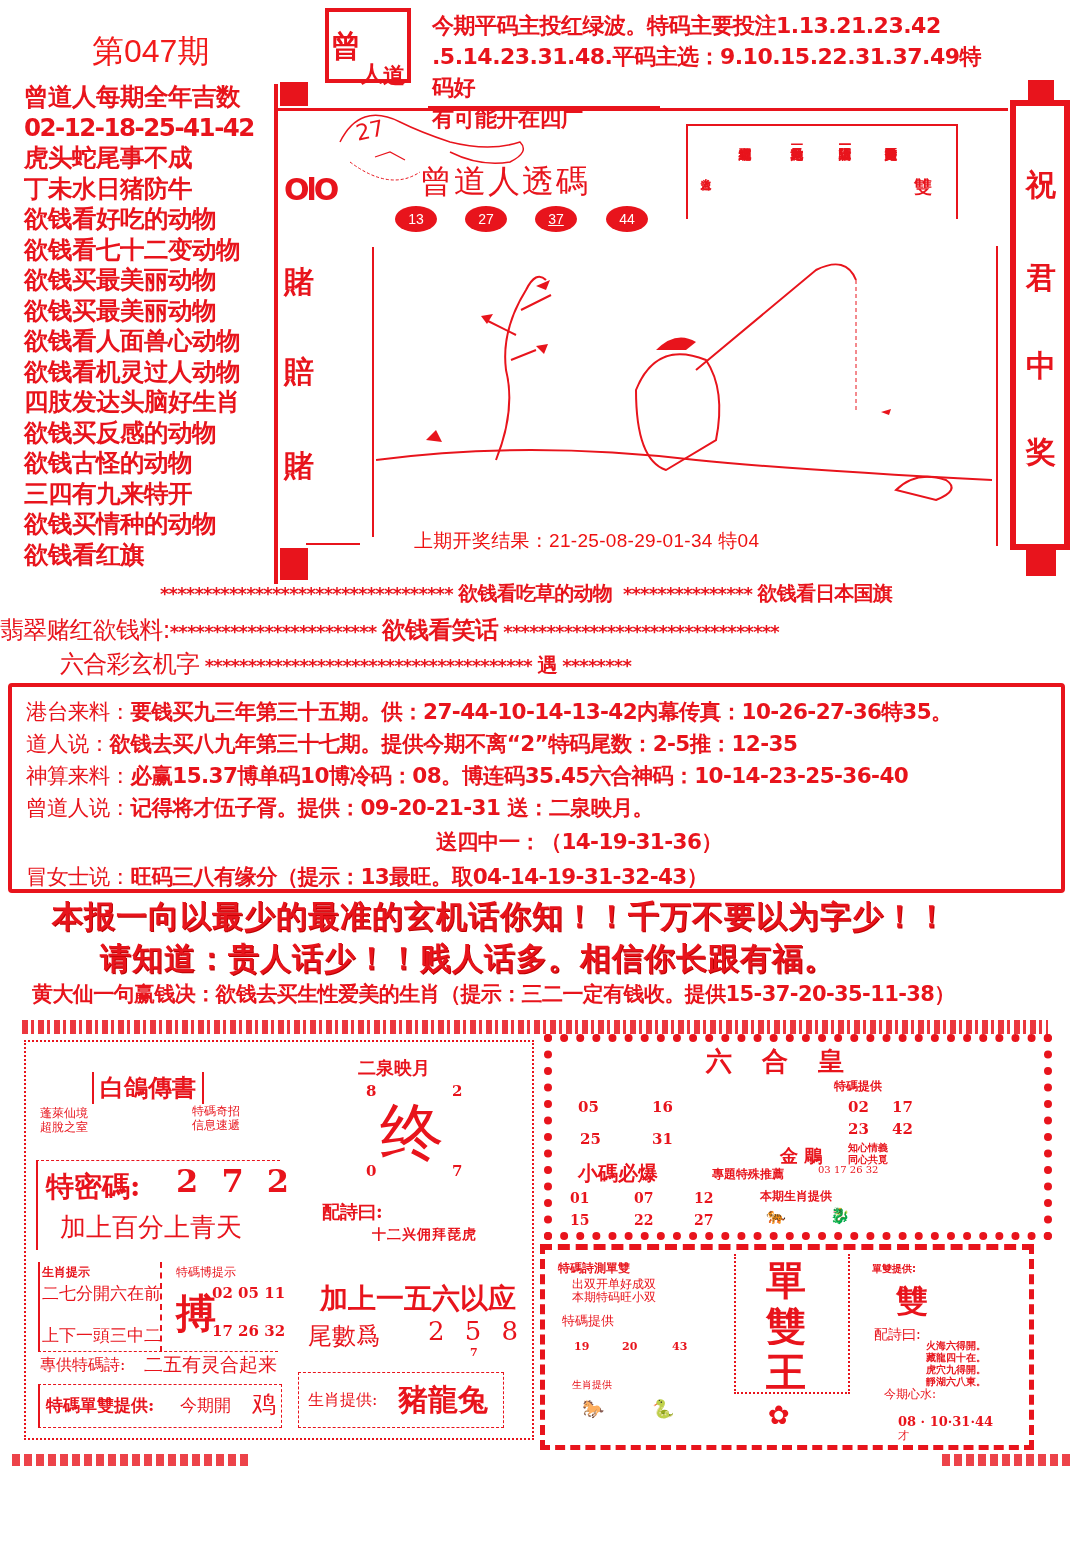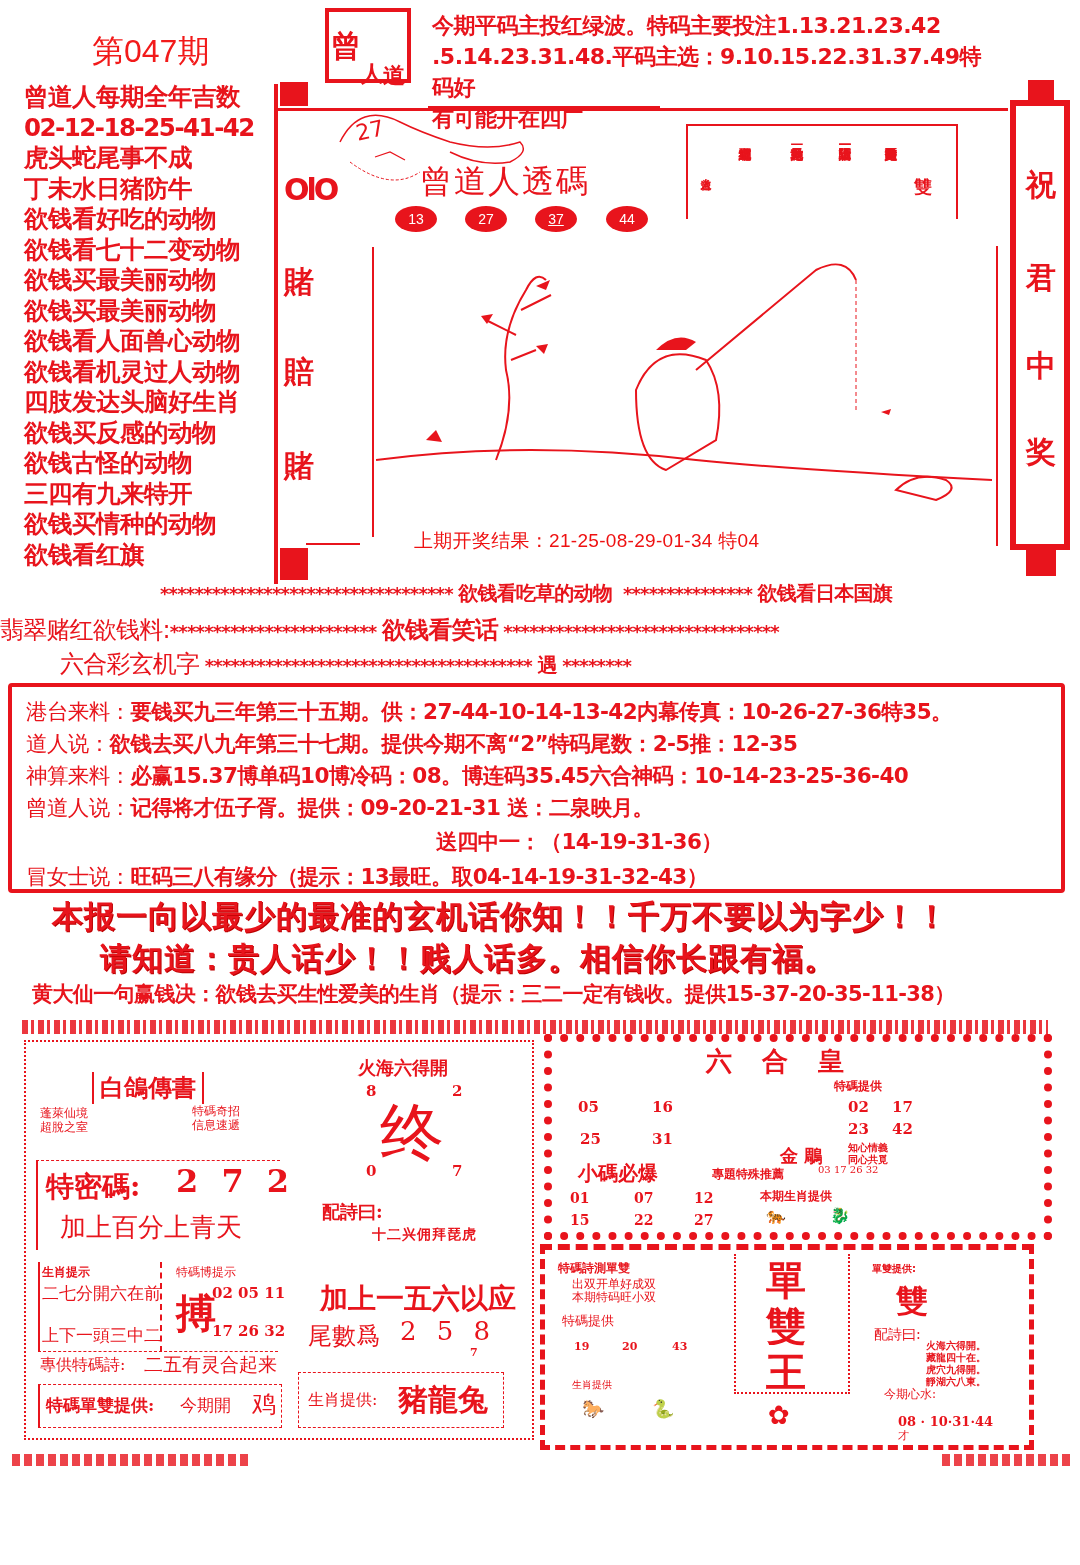--- a/index.html
+++ b/index.html
@@ -225,21 +225,21 @@
 <div class="abs small" style="left:192px;top:1104px;line-height:14px;">
   <div>特碼奇招</div>
   <div>信息速遞</div>
 </div>
 
 <div class="abs" style="left:36px;top:1160px;width:244px;height:90px;border-left:2px solid #e8141c;border-top:1px dashed #e8141c;"></div>
 <div class="abs" style="left:46px;top:1168px;font-size:28px;font-weight:bold;font-family:'DejaVu Serif',serif;">特密碼:</div>
 <div class="abs t-num" style="left:176px;top:1162px;font-size:32px;letter-spacing:6px;">2 7 2</div>
 <div class="abs" style="left:60px;top:1210px;font-size:26px;">加上百分上青天</div>
 
-<div class="abs" style="left:358px;top:1056px;font-size:18px;font-weight:bold;font-family:'DejaVu Serif',serif;">火海六得開</div>
+<div class="abs" style="left:358px;top:1056px;font-size:18px;font-weight:bold;font-family:'DejaVu Serif',serif;">二泉映月</div>
 <div class="abs t-num" style="left:366px;top:1082px;font-size:15px;">8</div>
 <div class="abs t-num" style="left:452px;top:1082px;font-size:15px;">2</div>
 <div class="abs" style="left:380px;top:1090px;font-size:64px;">终</div>
 <div class="abs t-num" style="left:366px;top:1162px;font-size:15px;">0</div>
 <div class="abs t-num" style="left:452px;top:1162px;font-size:15px;">7</div>
 <div class="abs" style="left:322px;top:1200px;font-size:18px;font-weight:bold;font-family:'DejaVu Serif',serif;">配詩曰:</div>
 <div class="abs" style="left:372px;top:1226px;font-size:14px;font-weight:bold;letter-spacing:1px;">十二兴佣拜琵虎</div>
 
 <div class="abs" style="left:38px;top:1262px;width:240px;height:90px;border-left:2px solid #e8141c;border-bottom:1px dashed #e8141c;"></div>
 <div class="abs small" style="left:42px;top:1264px;font-weight:bold;">生肖提示</div>
@@ -247,21 +247,21 @@
 <div class="abs" style="left:42px;top:1324px;font-size:17px;">上下一頭三中二</div>
 
 <div class="abs dash-v" style="left:160px;top:1262px;height:90px;"></div>
 <div class="abs small" style="left:176px;top:1264px;">特碼博提示</div>
 <div class="abs" style="left:176px;top:1286px;font-size:40px;font-weight:bold;font-family:'DejaVu Serif',serif;">搏</div>
 <div class="abs t-num" style="left:212px;top:1284px;font-size:15px;">02 05 11</div>
 <div class="abs t-num" style="left:212px;top:1322px;font-size:15px;">17 26 32</div>
 
 <div class="abs" style="left:320px;top:1280px;font-size:28px;font-weight:bold;">加上一五六以应</div>
 <div class="abs" style="left:308px;top:1320px;font-size:24px;font-family:'DejaVu Serif',serif;">尾數爲</div>
-<div class="abs t-num" style="left:400px;top:1316px;font-size:26px;letter-spacing:6px;font-weight:normal;">2 5 8</div>
+<div class="abs t-num" style="left:428px;top:1316px;font-size:26px;letter-spacing:6px;font-weight:normal;">2 5 8</div>
 <div class="abs t-num" style="left:470px;top:1346px;font-size:11px;">7</div>
 
 <div class="abs" style="left:40px;top:1355px;font-size:16px;font-family:'DejaVu Serif',serif;">專供特碼詩:</div>
 <div class="abs" style="left:144px;top:1352px;font-size:19px;">二五有灵合起来</div>
 
 <div class="abs" style="left:38px;top:1384px;width:244px;height:44px;border:1px dashed #e8141c;border-left:2px solid #e8141c;"></div>
 <div class="abs" style="left:46px;top:1394px;font-size:17px;font-weight:bold;font-family:'DejaVu Serif',serif;">特碼單雙提供:</div>
 <div class="abs" style="left:180px;top:1394px;font-size:17px;">今期開</div>
 <div class="abs" style="left:252px;top:1388px;font-size:24px;">鸡</div>
 

